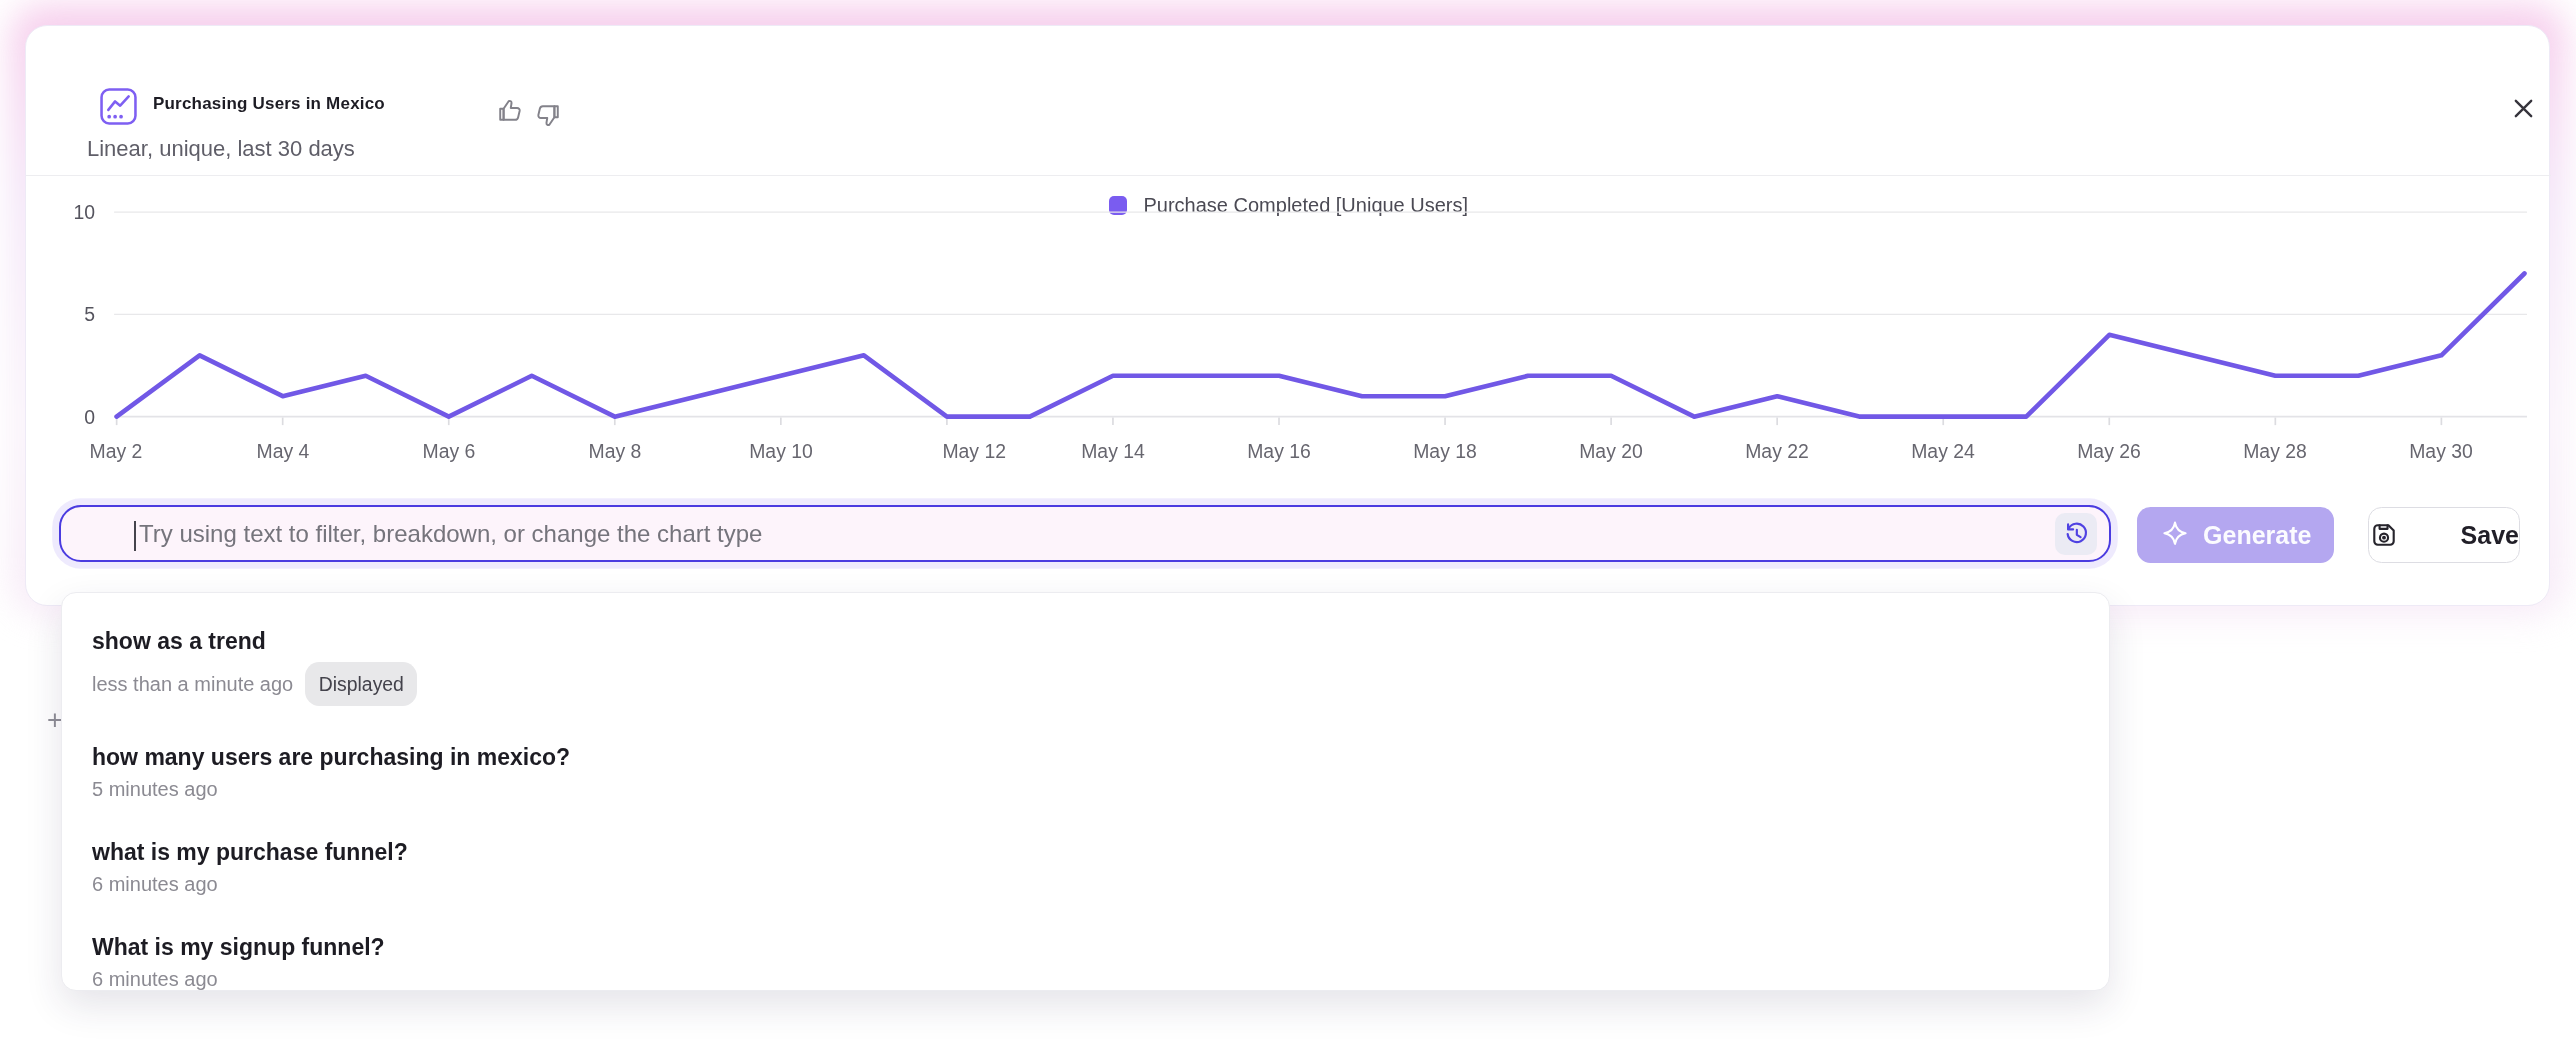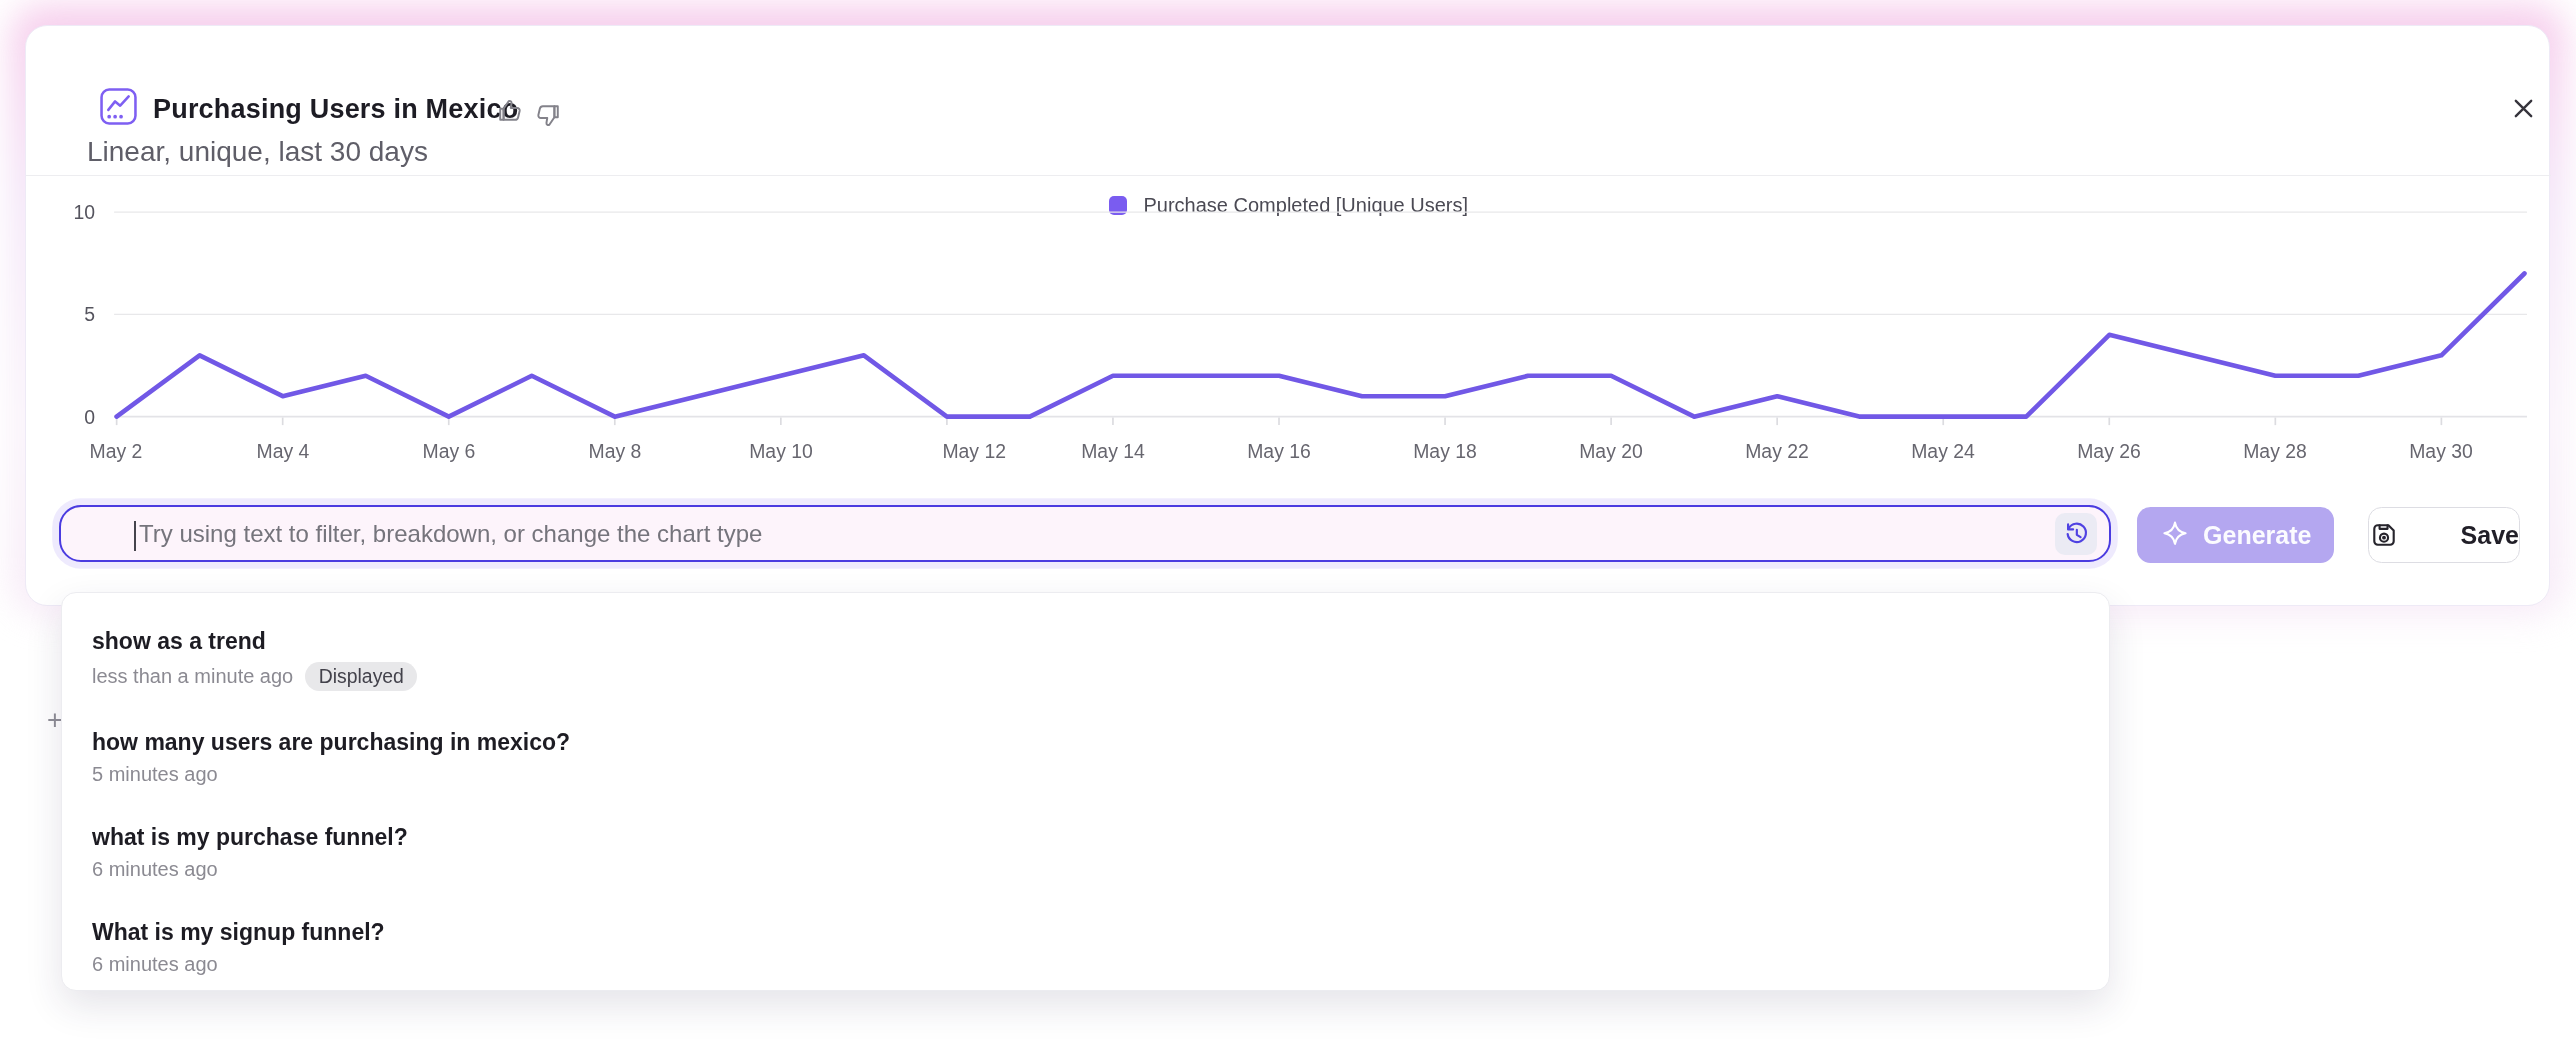--- a/index.html
+++ b/index.html
@@ -12,28 +12,28 @@
     background: linear-gradient(180deg, #f0a4dc 0%, #ecd2f3 32%, #f6e9f7 68%, #f1daf1 100%);
     z-index: 0; }
 
   .plus-glyph { position: absolute; left: 47px; top: 705px; font-size: 27px; color: #8f8e96; z-index: 1; }
 
   
   .card { position: absolute; left: 25px; top: 25px; width: 2525px; height: 581px;
     background: #ffffff; border: 0.8px solid #eeeaf6; border-radius: 22px; z-index: 2; }
 
   .hdr-icon { position: absolute; left: 73px; top: 61px; width: 39px; height: 39px; }
-  .title { position: absolute; left: 127px; top: 68px; font-size: 27px; font-weight: 700;
+  .title { position: absolute; left: 127px; top: 68px; font-size: 17px; font-weight: 700;
     color: #1d1c24; letter-spacing: 0.2px; }
   .thumb { position: absolute; width: 27px; height: 27px; cursor: pointer; }
   .thumb.up   { left: 470px; top: 71px; }
   .thumb.down { left: 509px; top: 76px; }
   .close-btn { position: absolute; left: 2483px; top: 61px; width: 42px; height: 42px;
     background: none; border: none; cursor: pointer; }
-  .subtitle { position: absolute; left: 61px; top: 110px; font-size: 28px; color: #5f5e68; }
+  .subtitle { position: absolute; left: 61px; top: 110px; font-size: 22px; color: #5f5e68; }
   .hdr-divider { position: absolute; left: 0; top: 149px; width: 2525px; height: 0.8px; background: #ededf0; }
 
   .legend { position: absolute; left: 0; top: 166px; width: 2525px; height: 27px;
     display: flex; align-items: center; justify-content: center; gap: 16px; }
   .swatch { width: 18.6px; height: 18.6px; border-radius: 5px; background: #7a5cf0; }
   .legend-label { font-size: 20px; color: #4b4a54; }
 
   
   #chart-svg { position: absolute; left: 0; top: 0; width: 2576px; height: 524px;
     z-index: 3; pointer-events: none; }
@@ -64,21 +64,21 @@
   .save-btn span { font-size: 25px; font-weight: 600; color: #211f28; }
 
   
   .dropdown { position: absolute; left: 61px; top: 592px; width: 2049px; height: 399px;
     background: #ffffff; border: 0.8px solid #ececf0; border-radius: 15px; z-index: 6;
     box-shadow: 0 15px 37px rgba(40, 35, 70, 0.12); padding: 34px 30px; overflow: hidden; }
   .h-item { margin-bottom: 37px; cursor: pointer; }
   .h-item:last-child { margin-bottom: 16px; }
   .h-query { font-size: 23px; font-weight: 600; color: #1d1c23; line-height: 29px; }
   .h-meta { margin-top: 6px; display: flex; align-items: center; font-size: 20px; color: #8b8a92; }
-  .h-badge { display: inline-flex; align-items: center; height: 29px; padding: 0 13.5px;
+  .h-badge { display: inline-flex; align-items: center; height: 44px; padding: 0 13.5px;
     margin-left: 12px; background: #e8e8ea; border-radius: 14.4px; font-size: 19.4px; color: #43424b; }
 
   svg { display: block; }
 </style>
 </head>
 <body>
 
 <div class="glow"></div>
 <div class="plus-glyph">+</div>
 

